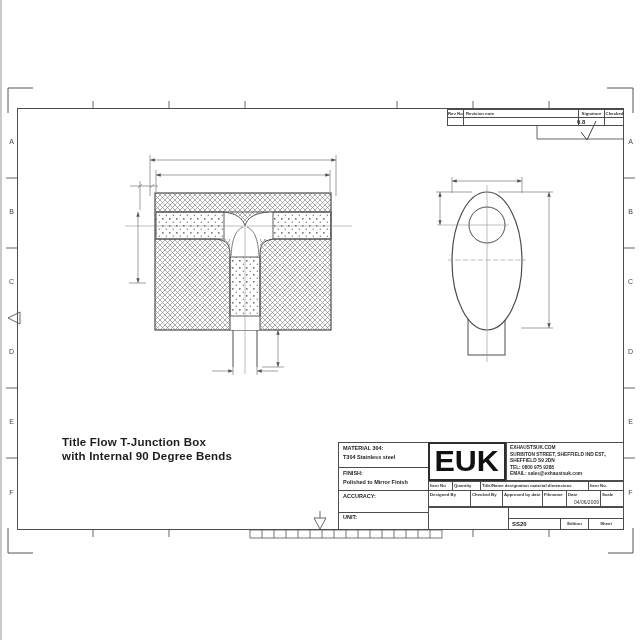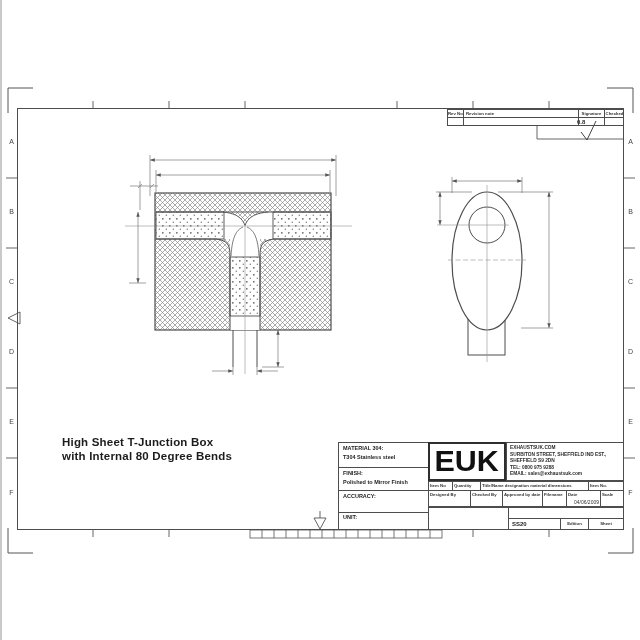--- a/index.html
+++ b/index.html
@@ -161,22 +161,22 @@
 <div class="abs ln" style="left:463px;top:109px;width:1px;height:17px;"></div>
 <div class="abs ln" style="left:578px;top:109px;width:1px;height:17px;"></div>
 <div class="abs ln" style="left:604px;top:109px;width:1px;height:17px;"></div>
 <div class="txt tiny" style="left:448px;top:110.5px;width:15px;">Rev No</div>
 <div class="txt tiny" style="left:466px;top:110.5px;width:90px;">Revision note</div>
 <div class="txt tiny" style="left:579px;top:110.5px;width:25px;text-align:center;">Signature</div>
 <div class="txt tiny" style="left:605px;top:110.5px;width:19px;text-align:center;">Checked</div>
 
 <div class="txt" style="left:577px;top:119px;font-size:6px;font-weight:700;">0.8</div>
 
-<div class="txt" style="left:62px;top:436px;font-size:11.5px;font-weight:700;color:#1c1c1c;letter-spacing:0.2px;">High Sheet T-Junction Box</div>
-<div class="txt" style="left:62px;top:450px;font-size:11.5px;font-weight:700;color:#1c1c1c;letter-spacing:0.2px;">with Internal 80 Degree Bends</div>
+<div class="txt" style="left:62px;top:436px;font-size:11.5px;font-weight:700;color:#1c1c1c;letter-spacing:0.2px;">Title Flow T-Junction Box</div>
+<div class="txt" style="left:62px;top:450px;font-size:11.5px;font-weight:700;color:#1c1c1c;letter-spacing:0.2px;">with Internal 90 Degree Bends</div>
 
 <div class="abs box" style="left:338px;top:442px;width:91px;height:88px;"></div>
 <div class="abs ln" style="left:338px;top:467px;width:91px;height:1px;"></div>
 <div class="abs ln" style="left:338px;top:490px;width:91px;height:1px;"></div>
 <div class="abs ln" style="left:338px;top:512px;width:91px;height:1px;"></div>
 
 <div class="txt small" style="left:343px;top:445px;">MATERIAL 304:</div>
 <div class="txt small" style="left:343px;top:454px;">T304 Stainless steel</div>
 <div class="txt small" style="left:343px;top:470px;">FINISH:</div>
 <div class="txt small" style="left:343px;top:479px;">Polished to Mirror Finish</div>

